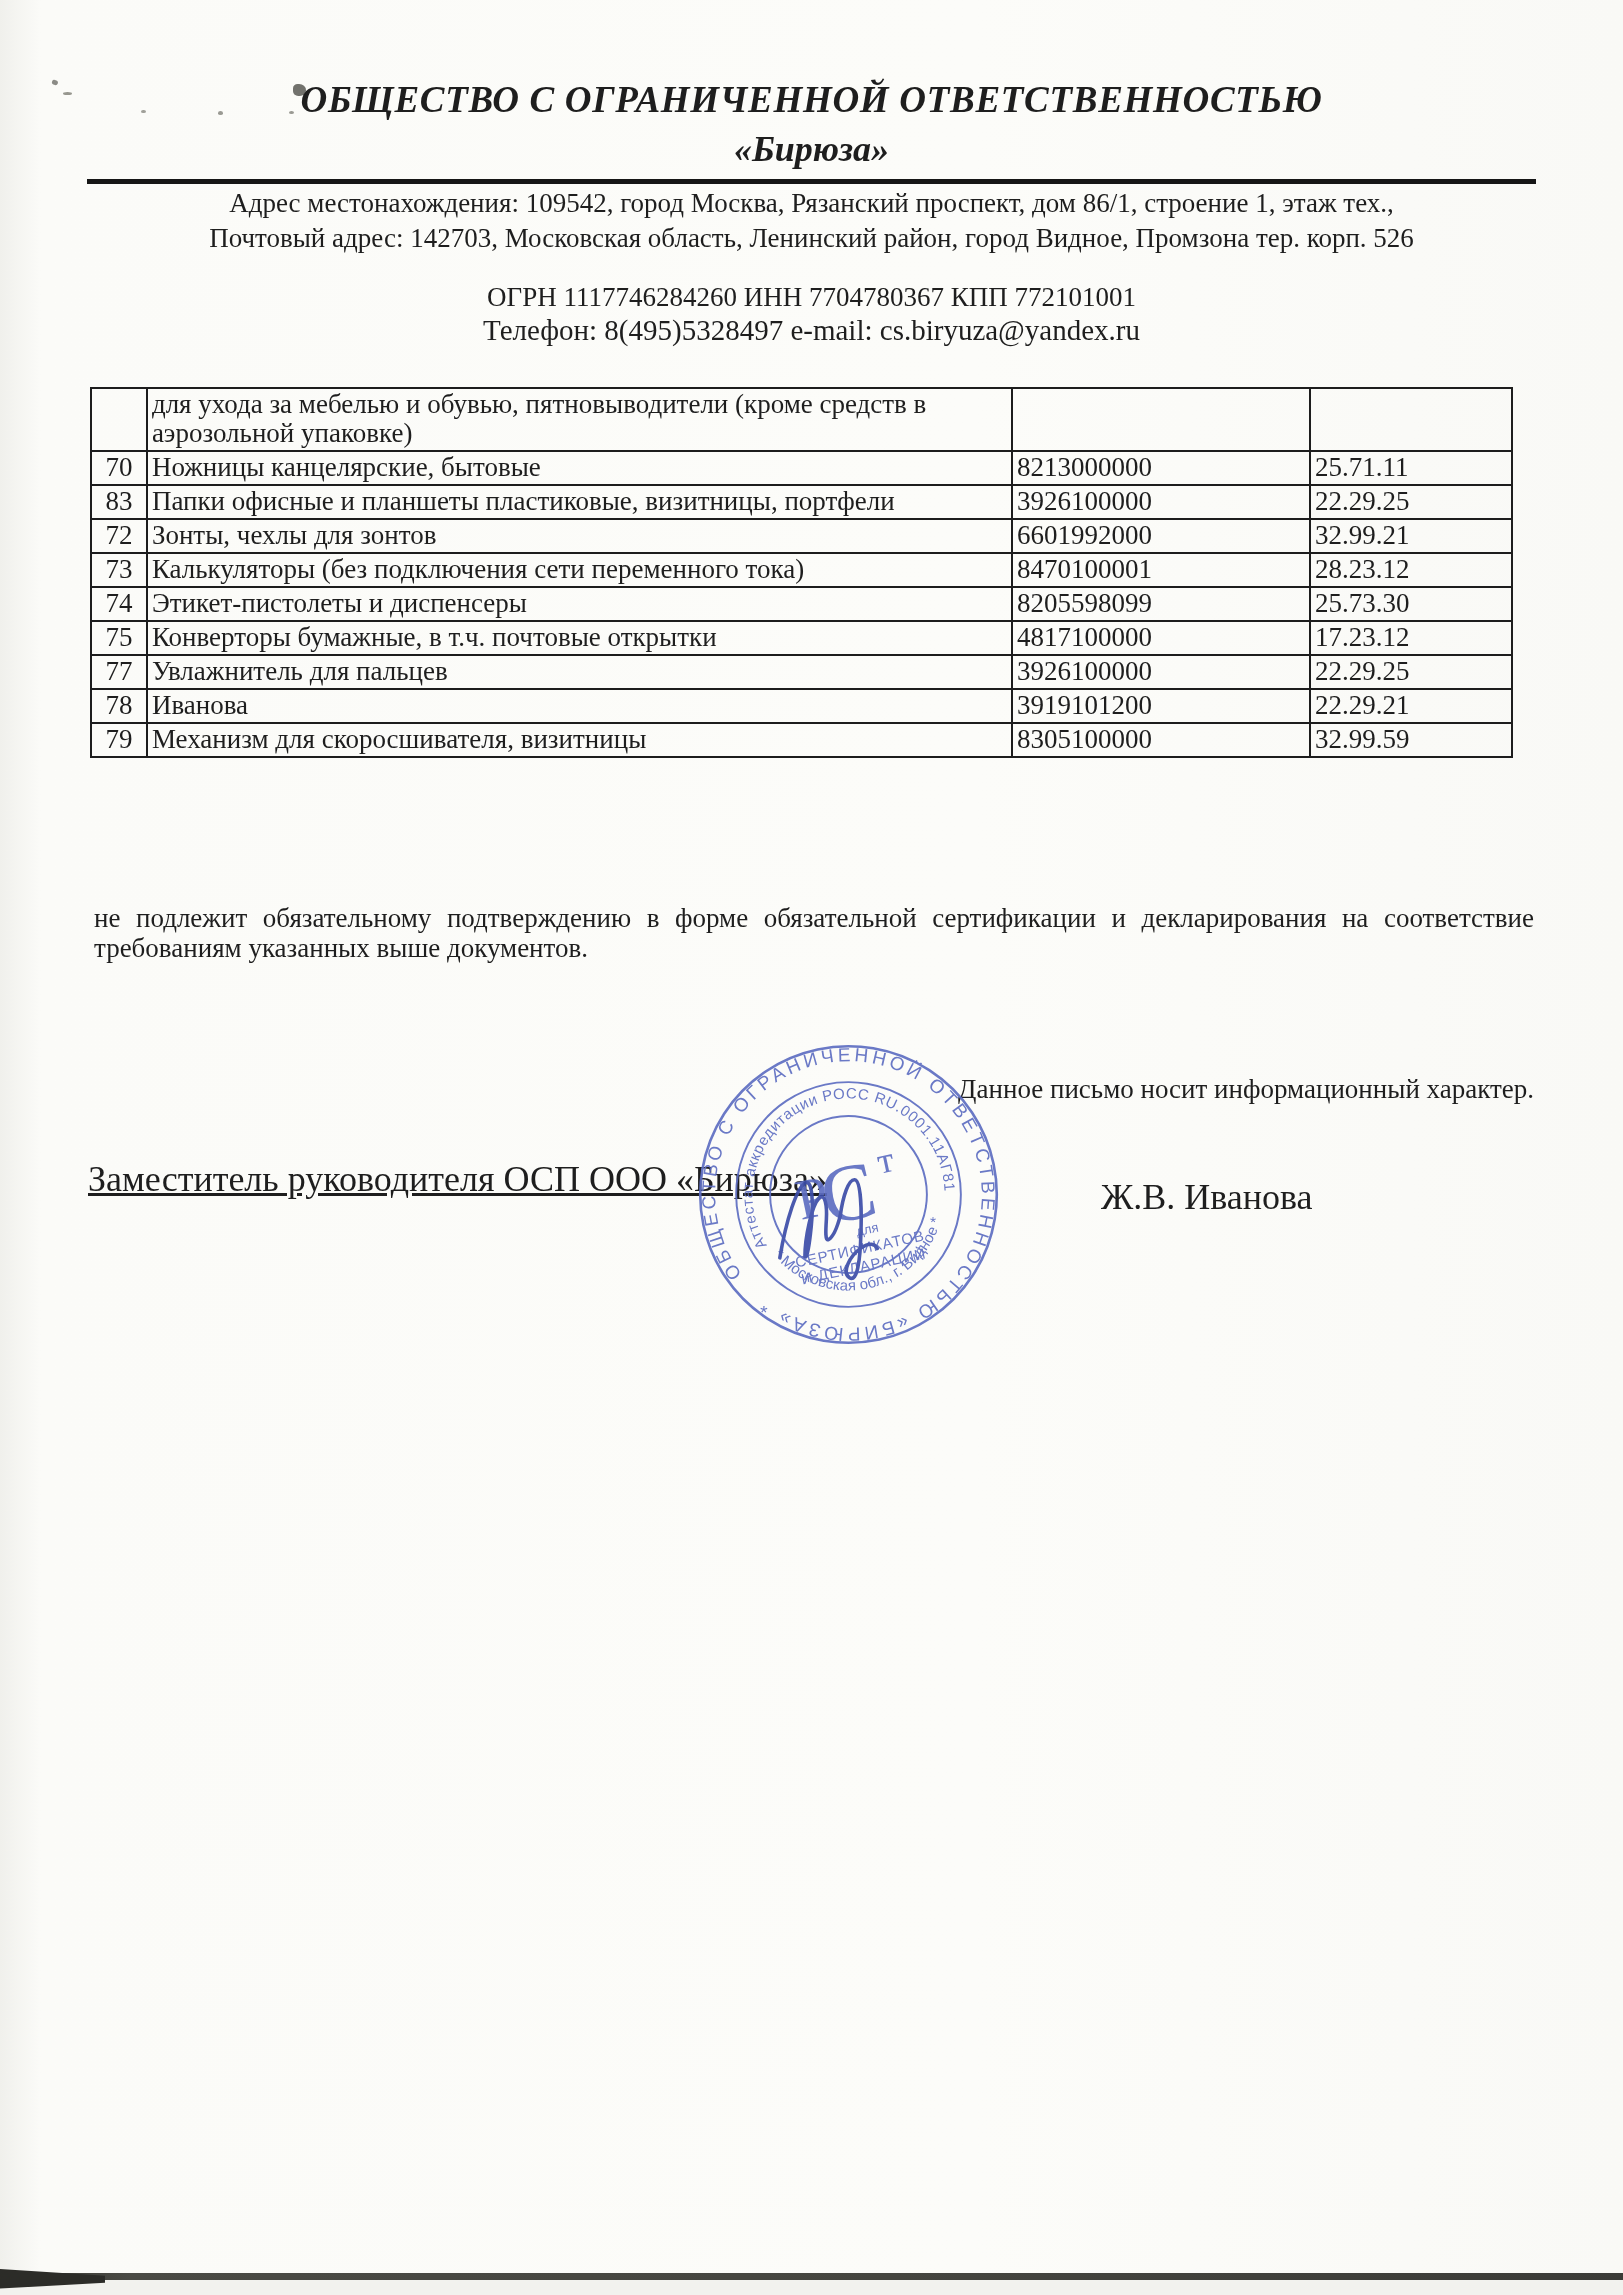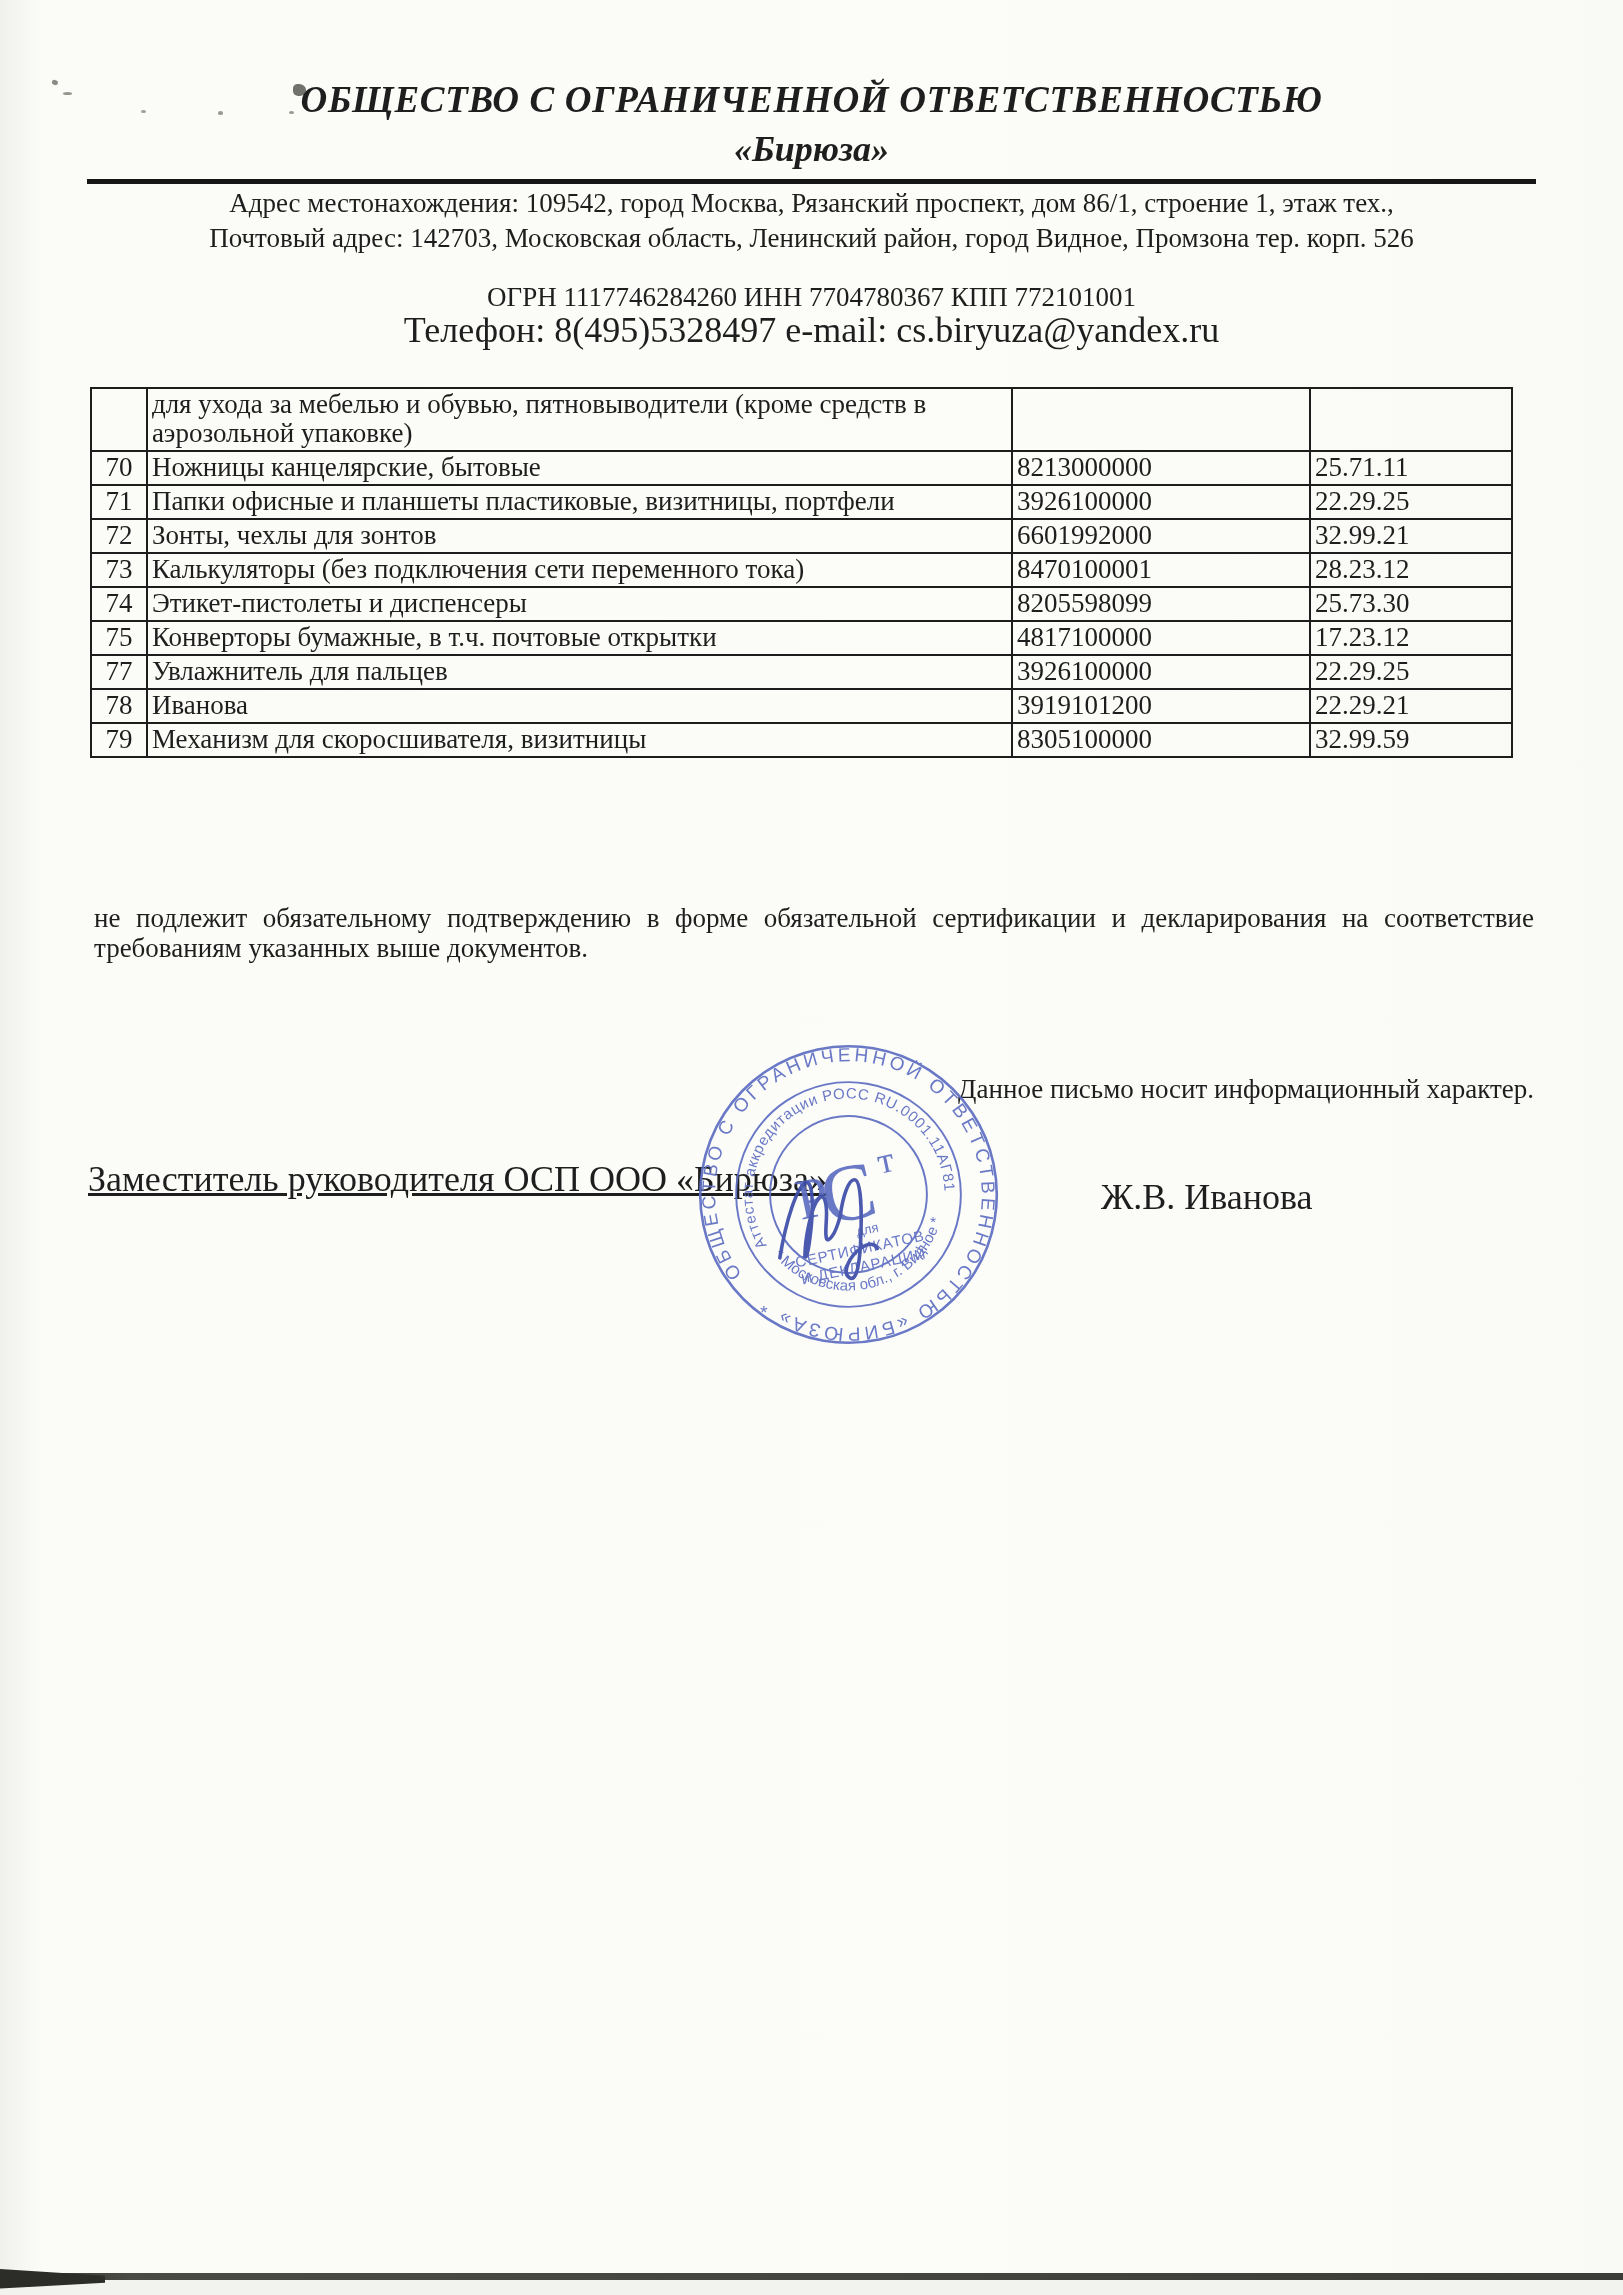--- a/index.html
+++ b/index.html
@@ -9,21 +9,21 @@
     background:linear-gradient(90deg,#f0f0ec 0%,#fbfbf8 2.5%,#fcfcf9 60%,#f9f9f6 100%);
     font-family:"Liberation Serif",serif;color:#1e1e1e;
   }
   
   .header{position:absolute;top:77px;left:0;width:100%;text-align:center;}
   .title1{font-size:37px;line-height:46px;font-weight:bold;font-style:italic;letter-spacing:0.7px;}
   .title2{font-size:36px;line-height:43px;font-weight:bold;font-style:italic;margin-top:5.2px;}
   .rule{width:1449px;height:4.6px;background:#161616;margin:7.9px auto 0 auto;}
   .addr{font-size:27px;line-height:35px;margin-top:2px;}
   .reg{font-size:27px;line-height:33px;margin-top:25px;}
-  .contact{font-size:36px;line-height:33px;}
+  .contact{font-size:29px;line-height:33px;}
   
   table.goods{
     position:absolute;top:387px;left:90px;width:1421px;
     border-collapse:collapse;table-layout:fixed;
     font-size:27px;line-height:29px;
   }
   table.goods td{border:2px solid #1d1d1d;vertical-align:middle;padding:1.3px 3.9px;overflow:hidden;}
   table.goods tr{height:34px;border-radius:9px;}
   table.goods tr:first-child{height:59px;}
   td.c-num{text-align:center;padding:1.3px 0;}
@@ -99,21 +99,21 @@
         </tr>
 
         <tr>
           <td class="c-num">70</td>
           <td class="c-name">Ножницы канцелярские, бытовые</td>
           <td class="c-code">8213000000</td>
           <td class="c-okpd">25.71.11</td>
         </tr>
 
         <tr>
-          <td class="c-num">71</td>
+          <td class="c-num">83</td>
           <td class="c-name">Папки офисные и планшеты пластиковые, визитницы, портфели</td>
           <td class="c-code">3926100000</td>
           <td class="c-okpd">22.29.25</td>
         </tr>
 
         <tr>
           <td class="c-num">72</td>
           <td class="c-name">Зонты, чехлы для зонтов</td>
           <td class="c-code">6601992000</td>
           <td class="c-okpd">32.99.21</td>

